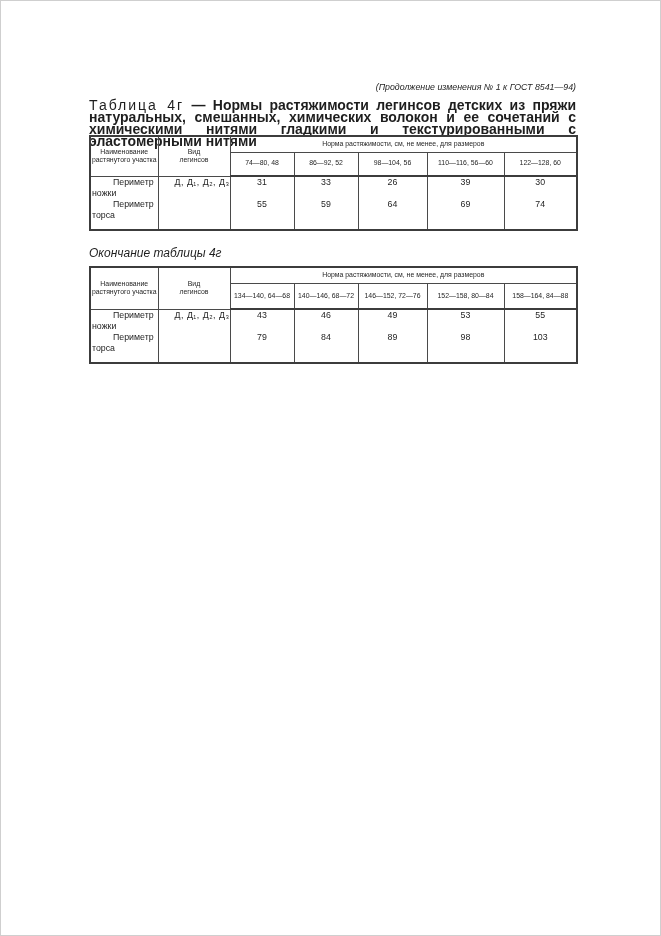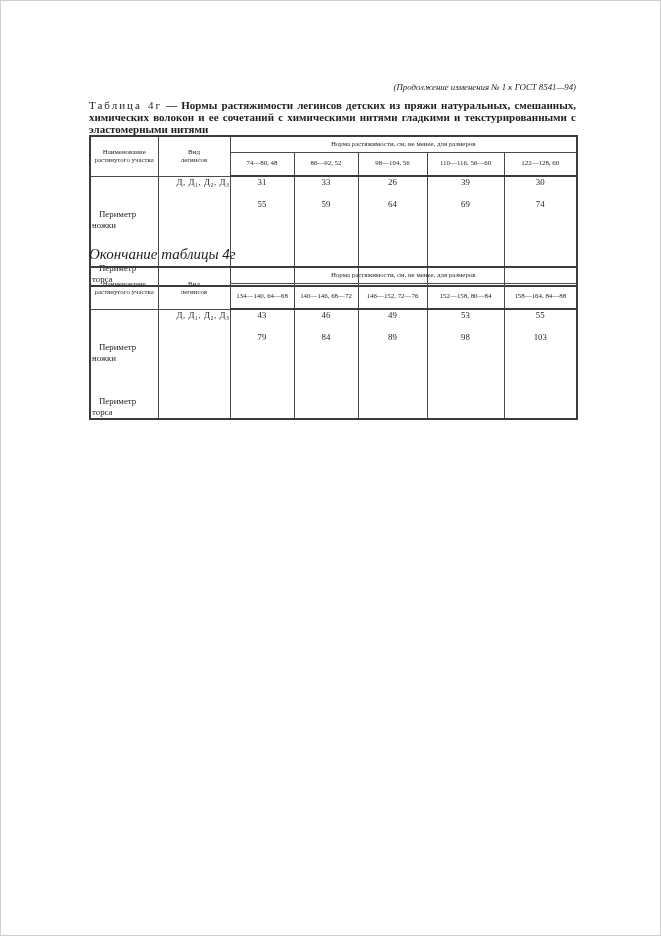--- a/index.html
+++ b/index.html
@@ -2,37 +2,37 @@
 <html><head>
 <meta charset="utf-8">
 <style>
   * { margin:0; padding:0; box-sizing:border-box; }
   html,body { background:#e9e9e9; }
   .page {
     position:relative;
     width:661px; height:936px;
     background:#ffffff;
     border:1px solid #cfcfcf;
-    font-family:Liberation Serif, serif;
+    font-family:Liberation Sans, sans-serif;
     color:#1e1e1e;
     overflow:hidden;
   }
   .header-note {
     position:absolute; top:81px; left:88px; width:487px;
     text-align:right; font-style:italic; font-size:8.8px; line-height:10px;
   }
   .doc-title {
     position:absolute; top:98px; left:88px; width:487px;
-    font-size:11px; line-height:12px; text-align:justify;
+    font-size:14px; line-height:12px; text-align:justify;
   }
   .doc-title .t-label { letter-spacing:2px; font-weight:normal; }
   .doc-title .t-bold  { font-weight:bold; }
   .cont-label {
     position:absolute; top:245px; left:88px;
-    font-style:italic; font-size:15px;
+    font-style:italic; font-size:12px;
   }
   .footer-note {
     position:absolute; top:388px; left:88px; width:487px;
     text-align:right; font-style:italic; font-size:8.8px;
   }
   .tbl-wrap1 { position:absolute; top:134px; left:88px; }
   .tbl-wrap2 { position:absolute; top:265px; left:88px; }
 
   table.gost {
     border-collapse:collapse; table-layout:fixed; width:487px;
@@ -46,21 +46,21 @@
     font-size:6.9px; line-height:8.6px; color:#262626;
   }
   th.group-hdr { height:16px; font-size:7.2px; }
   tr.size-row th { height:24px; font-size:7.5px; }
   .tbl-wrap2 tr.size-row th { height:26px; line-height:9px; }
   tr.size-row th, th.span-hdr { border-bottom:2.5px solid #3c3c3c; }
 
   table.gost tbody td { height:54px; vertical-align:top; font-size:8.8px; }
   td.area-cell div { line-height:11px; padding-left:1px; text-align:left; white-space:nowrap; }
   td.area-cell { padding-top:4px; }
-  td.area-cell .indent { padding-left:8px;margin-top:32px; }
+  td.area-cell .indent { padding-left:22px; }
   td.kind-cell { vertical-align:middle; text-align:right; font-size:8.8px; letter-spacing:0.5px; }
   td.value-cell { text-align:center; padding-top:4px; }
   td.value-cell .v { height:22px; line-height:11px; }
 </style>
 </head>
 <body>
 
 <div class="page">
 
   <div class="header-note">(Продолжение изменения № 1 к ГОСТ 8541—94)</div>

